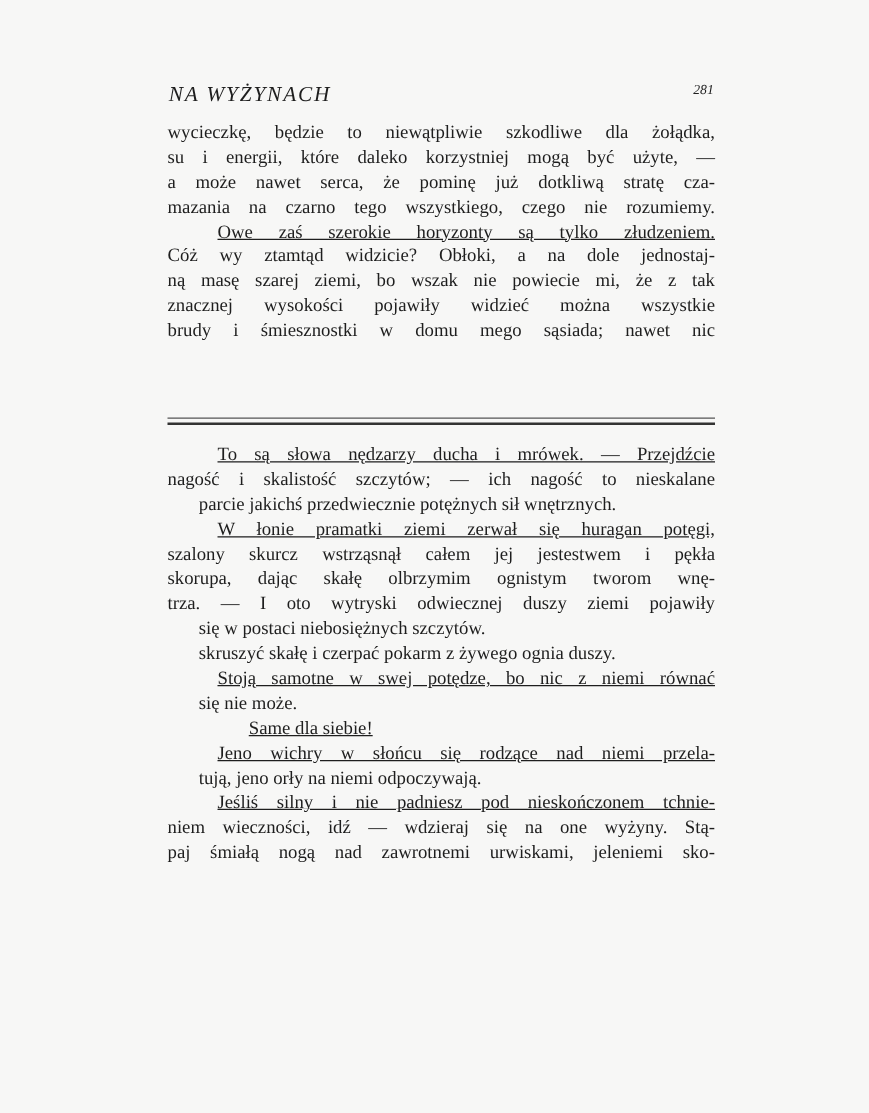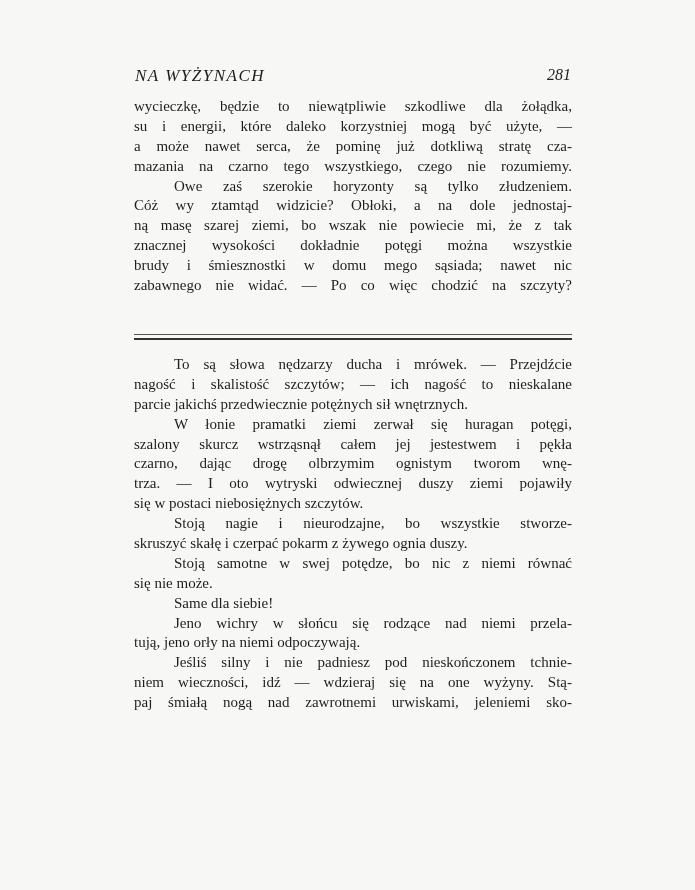--- a/index.html
+++ b/index.html
@@ -16,33 +16,33 @@
     height: 22px;
   }
   .rh-title {
     position: absolute; left: 0; top: 0;
     font-family: "Liberation Serif", serif;
     font-style: italic; font-size: 17px; letter-spacing: 1.5px;
   }
   .rh-page {
     position: absolute; right: 0; top: 0;
     font-family: "Liberation Serif", serif;
-    font-style: italic; font-size: 16px;
+    font-style: italic; font-size: 11px;
   }
   .block {
     position: absolute; left: 134px; width: 438px;
     font-family: "Liberation Serif", serif;
     font-size: 15px;
   }
   .line {
     display: block; height: 19.9px; line-height: 19.9px;
     white-space: nowrap; text-align: justify; text-align-last: justify;
   }
-  .line.last { text-align-last: left; }
-  .line.indent { padding-left: 40px; }
+  .line.last { text-align-last: left; margin-left: 25px; }
+  .line.indent { padding-left: 40px; text-decoration: underline; }
   .divider {
     position: absolute; left: 134px; width: 438px; top: 334px;
   }
   .divider .r1 { height: 1px; background: #555; margin-bottom: 3px; }
   .divider .r2 { height: 2px; background: #333; }
 </style>
 </head>
 <body>
 
 <div class="page">
@@ -52,40 +52,38 @@
   </div>
 
   <div class="block" id="sec1" style="top:97px;">
       <span class="line">wycieczkę, będzie to niewątpliwie szkodliwe dla żołądka,</span>
       <span class="line">su i energii, które daleko korzystniej mogą być użyte, —</span>
       <span class="line">a może nawet serca, że pominę już dotkliwą stratę cza-</span>
       <span class="line">mazania na czarno tego wszystkiego, czego nie rozumiemy.</span>
       <span class="line indent">Owe zaś szerokie horyzonty są tylko złudzeniem.</span>
       <span class="line">Cóż wy ztamtąd widzicie? Obłoki, a na dole jednostaj-</span>
       <span class="line">ną masę szarej ziemi, bo wszak nie powiecie mi, że z tak</span>
-      <span class="line">znacznej wysokości dokładnie potęgi można wszystkie</span>
+      <span class="line">znacznej wysokości pojawiły widzieć można wszystkie</span>
       <span class="line">brudy i śmiesznostki w domu mego sąsiada; nawet nic</span>
-      <span class="line">zabawnego nie widać. — Po co więc chodzić na szczyty?</span>
     </div>
 
   <div class="divider">
     <div class="r1"></div>
     <div class="r2"></div>
   </div>
 
   <div class="block" id="sec2" style="top:355px;">
       <span class="line indent">To są słowa nędzarzy ducha i mrówek. — Przejdźcie</span>
       <span class="line">nagość i skalistość szczytów; — ich nagość to nieskalane</span>
       <span class="line last">parcie jakichś przedwiecznie potężnych sił wnętrznych.</span>
       <span class="line indent">W łonie pramatki ziemi zerwał się huragan potęgi,</span>
       <span class="line">szalony skurcz wstrząsnął całem jej jestestwem i pękła</span>
-      <span class="line">czarno, dając drogę olbrzymim ognistym tworom wnę-</span>
+      <span class="line">skorupa, dając skałę olbrzymim ognistym tworom wnę-</span>
       <span class="line">trza. — I oto wytryski odwiecznej duszy ziemi pojawiły</span>
       <span class="line last">się w postaci niebosiężnych szczytów.</span>
-      <span class="line indent">Stoją nagie i nieurodzajne, bo wszystkie stworze-</span>
       <span class="line last">skruszyć skałę i czerpać pokarm z żywego ognia duszy.</span>
       <span class="line indent">Stoją samotne w swej potędze, bo nic z niemi równać</span>
       <span class="line last">się nie może.</span>
       <span class="line indent last">Same dla siebie!</span>
       <span class="line indent">Jeno wichry w słońcu się rodzące nad niemi przela-</span>
       <span class="line last">tują, jeno orły na niemi odpoczywają.</span>
       <span class="line indent">Jeśliś silny i nie padniesz pod nieskończonem tchnie-</span>
       <span class="line">niem wieczności, idź — wdzieraj się na one wyżyny. Stą-</span>
       <span class="line">paj śmiałą nogą nad zawrotnemi urwiskami, jeleniemi sko-</span>
     </div>

